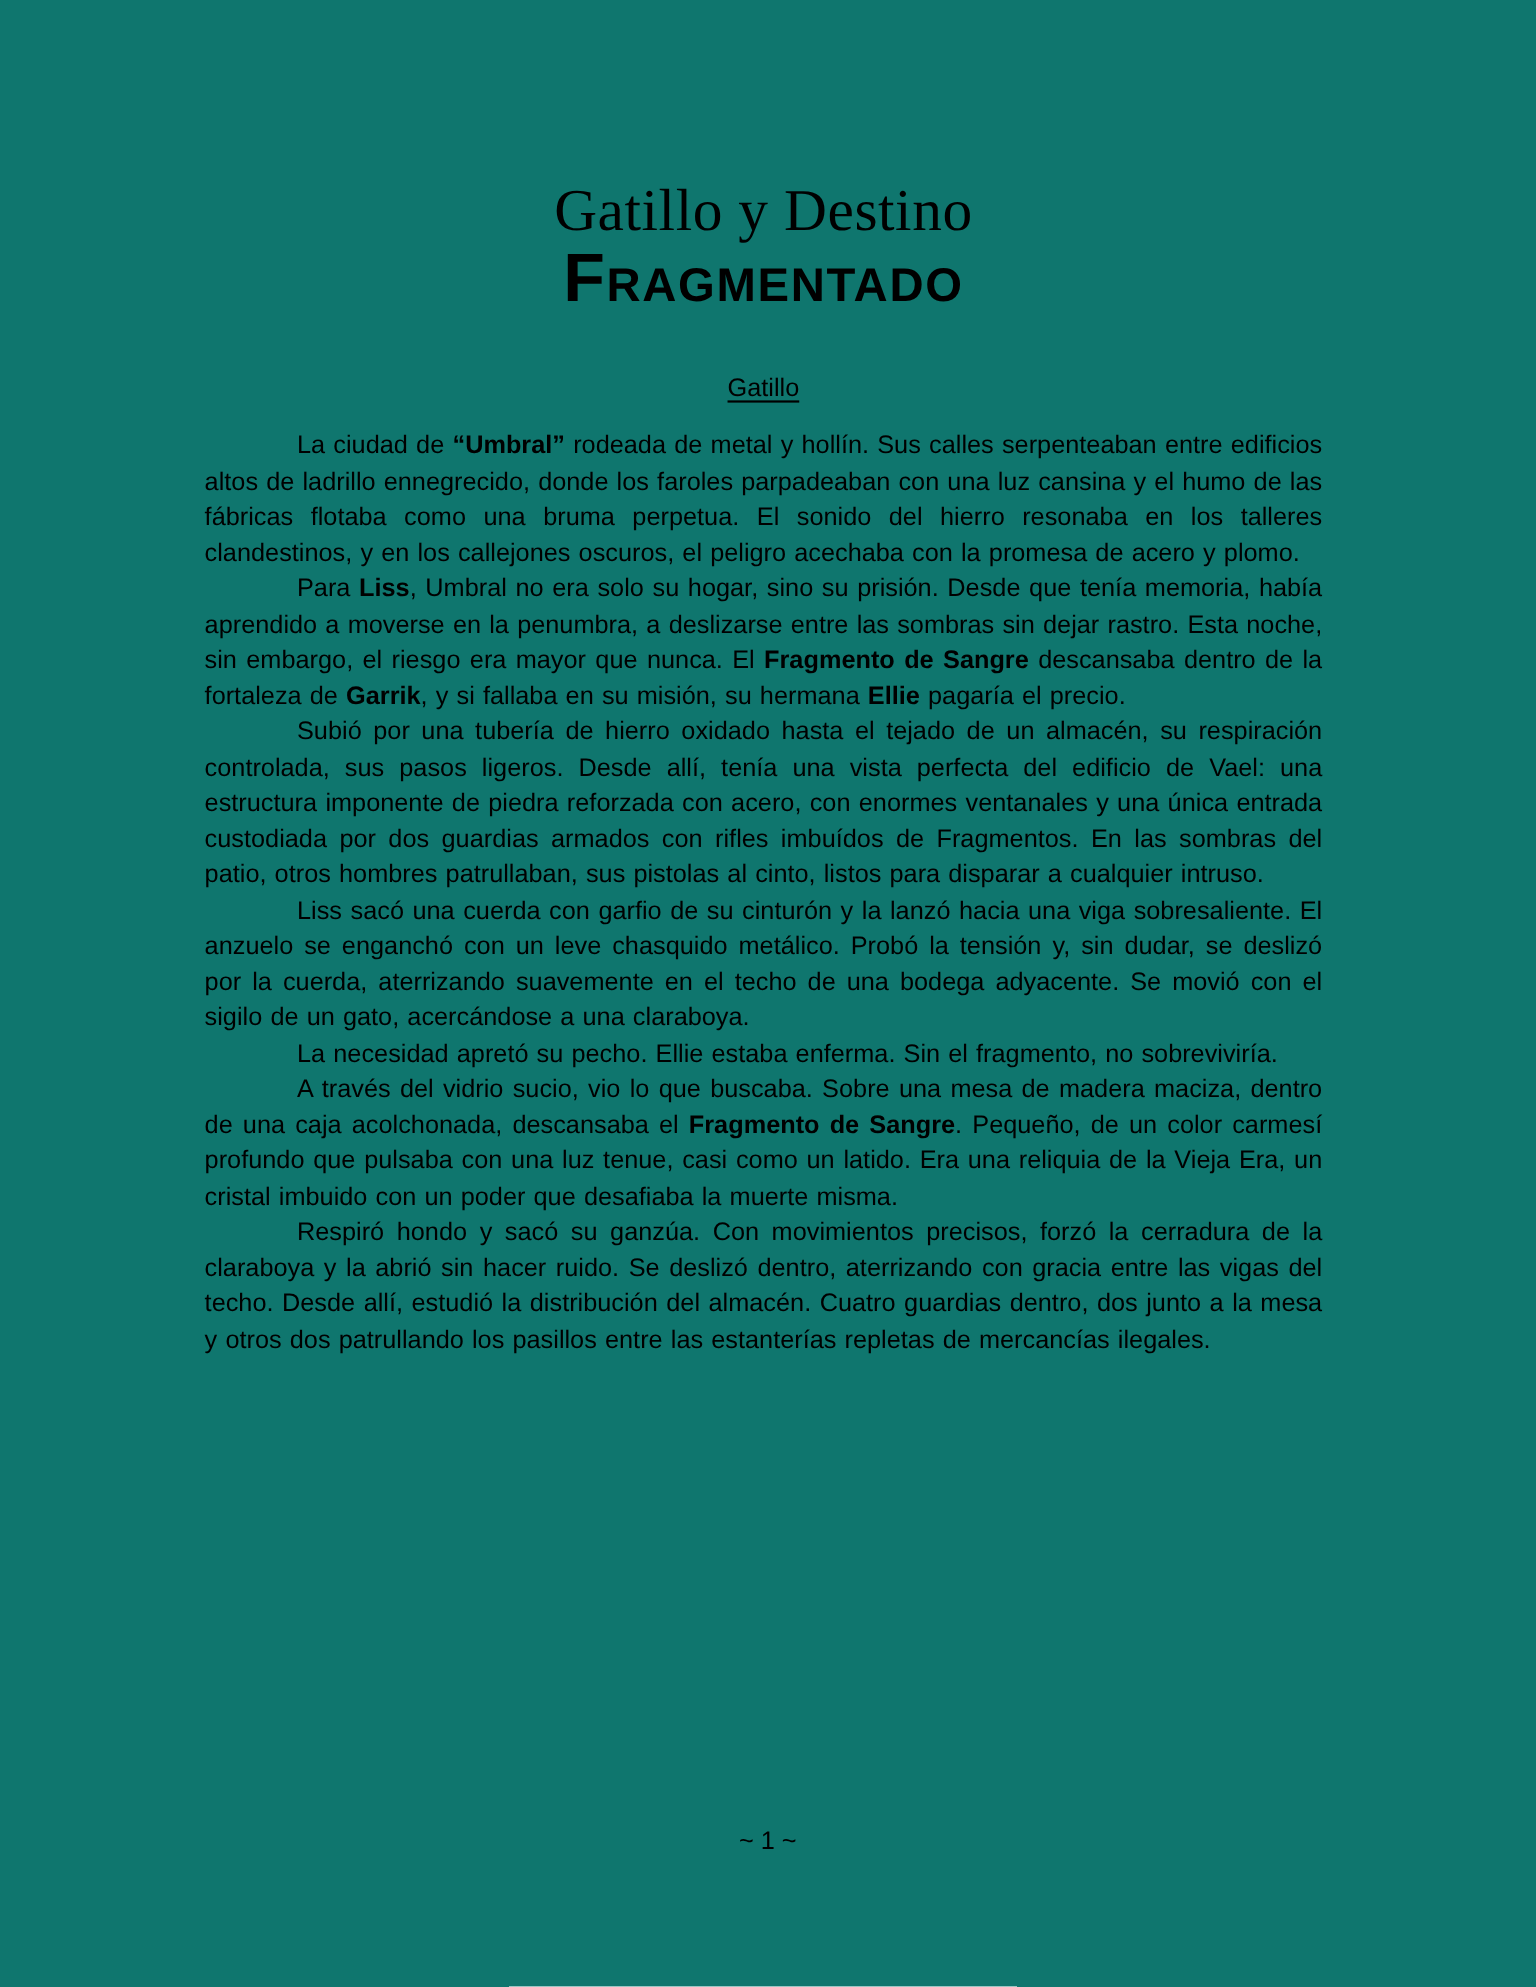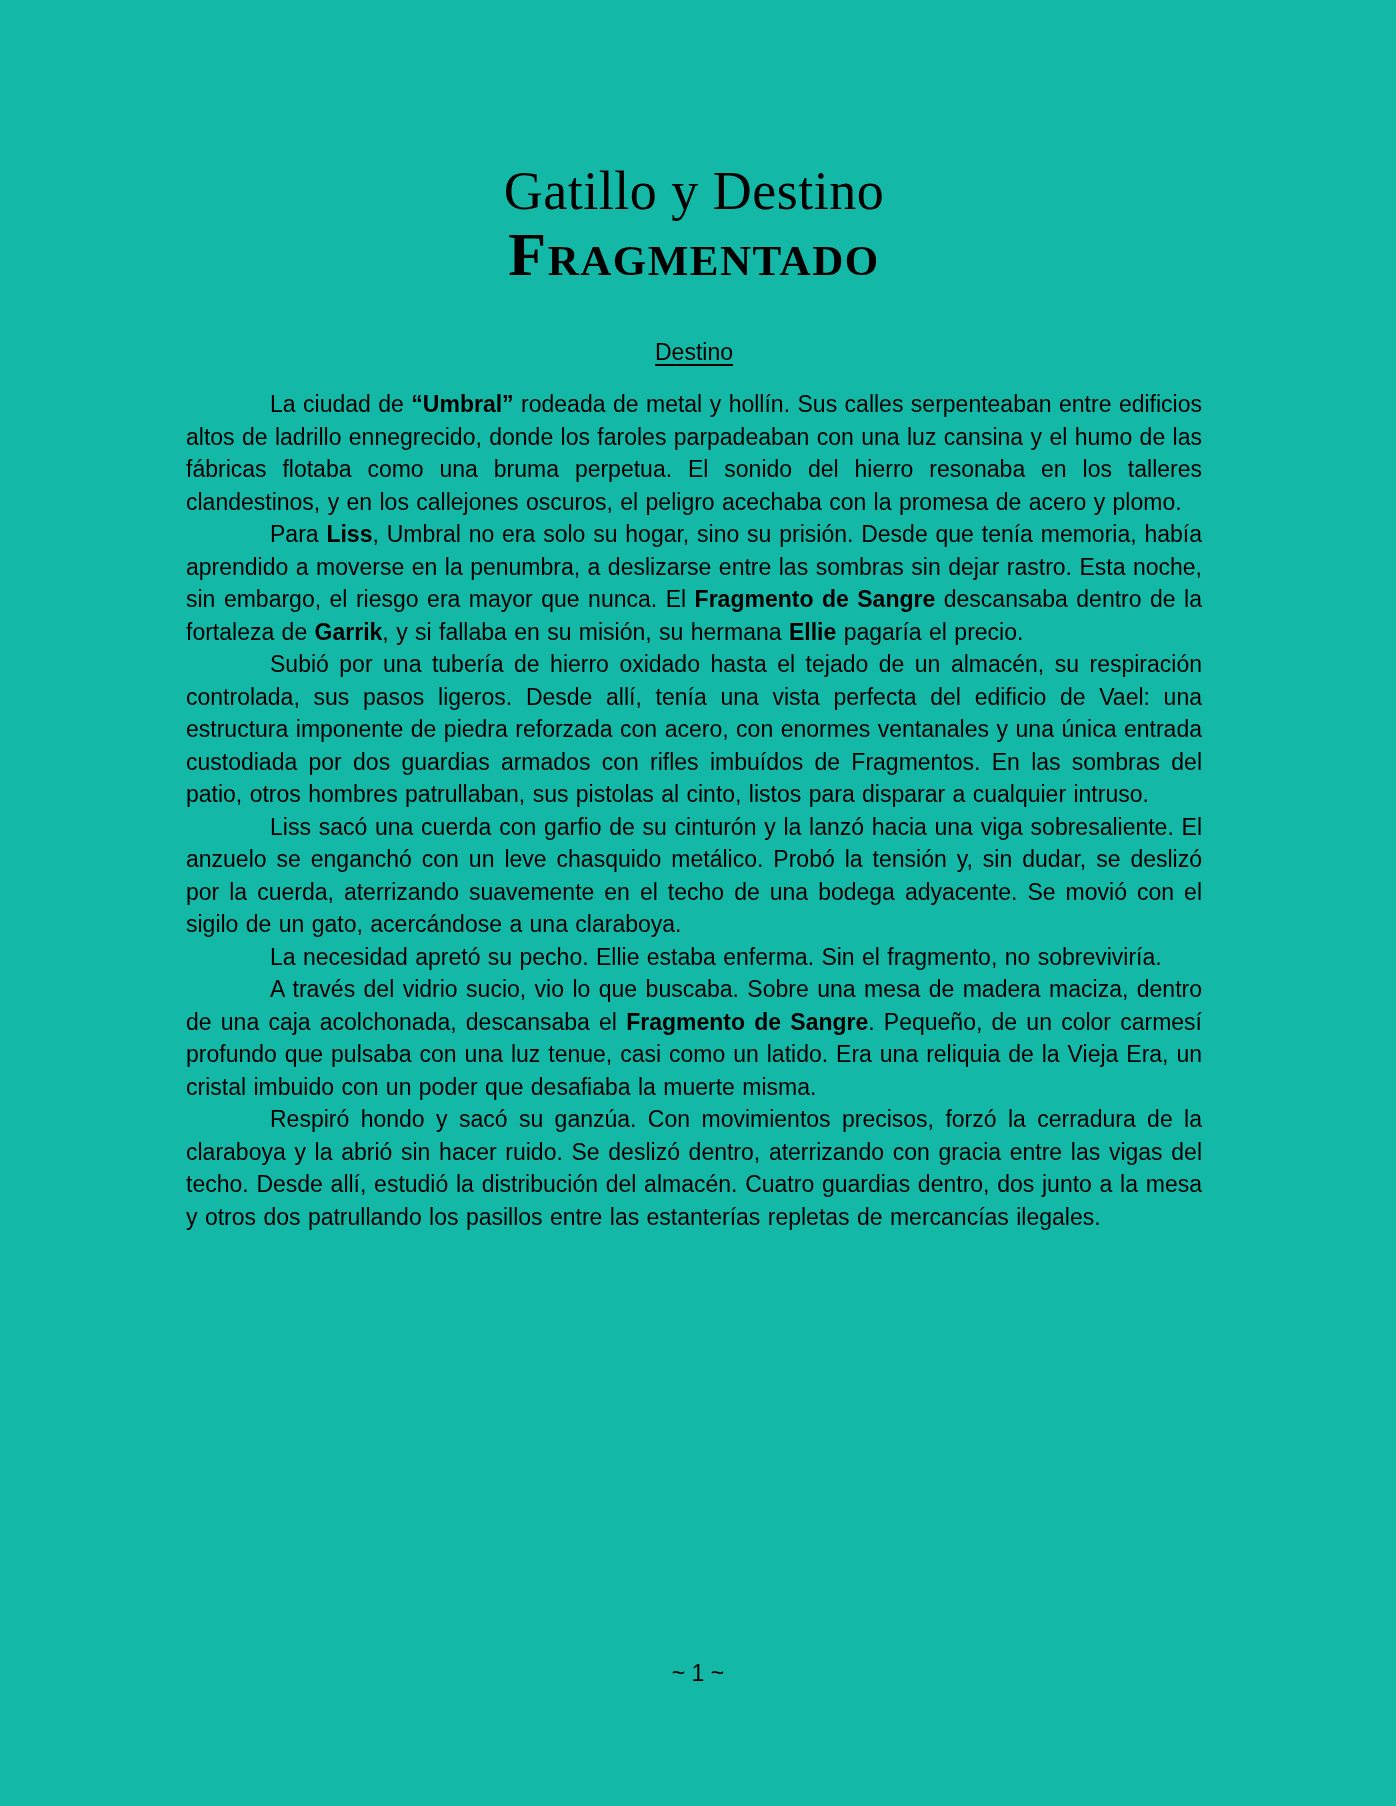--- a/index.html
+++ b/index.html
@@ -4,40 +4,40 @@
 <style>
   html, body {
     margin: 0;
     padding: 0;
     background: #ffffff;
   }
   .page {
     position: relative;
     width: 1396px;
     height: 1806px;
-    background: #14b8a6;
+    background: #0f766e;
     box-sizing: border-box;
     padding: 160px 194px 0 186px;
     overflow: hidden;
     color: #000000;
   }
   .doc-title {
     margin: 0;
     text-align: center;
     font-family: "Liberation Serif", "DejaVu Serif", serif;
     font-weight: 400;
     font-size: 54px;
     line-height: 62px;
     letter-spacing: 0.5px;
     color: #000000;
   }
   .doc-subtitle {
     margin: 0;
     text-align: center;
-    font-family: Liberation Serif, serif;
+    font-family: Liberation Sans, sans-serif;
     font-weight: 700;
     font-variant: small-caps;
     font-size: 62px;
     line-height: 64px;
     letter-spacing: 1.5px;
     color: #000000;
   }
   .doc-author {
     margin-top: 52px;
     text-align: center;
@@ -77,21 +77,21 @@
     line-height: 30px;
     color: #000000;
   }
 </style>
 </head>
 <body>
 
 <div class="page">
   <h1 class="doc-title">Gatillo y Destino</h1>
   <h2 class="doc-subtitle">Fragmentado</h2>
-  <div class="doc-author">Destino</div>
+  <div class="doc-author">Gatillo</div>
   <div class="story-body" id="story-body">
       <p><span>La ciudad de </span><b>“Umbral”</b><span> rodeada de metal y hollín. Sus calles serpenteaban entre edificios altos de ladrillo ennegrecido, donde los faroles parpadeaban con una luz cansina y el humo de las fábricas flotaba como una bruma perpetua. El sonido del hierro resonaba en los talleres clandestinos, y en los callejones oscuros, el peligro acechaba con la promesa de acero y plomo.</span></p>
       <p><span>Para </span><b>Liss</b><span>, Umbral no era solo su hogar, sino su prisión. Desde que tenía memoria, había aprendido a moverse en la penumbra, a deslizarse entre las sombras sin dejar rastro. Esta noche, sin embargo, el riesgo era mayor que nunca. El </span><b>Fragmento de Sangre</b><span> descansaba dentro de la fortaleza de </span><b>Garrik</b><span>, y si fallaba en su misión, su hermana </span><b>Ellie</b><span> pagaría el precio.</span></p>
       <p><span>Subió por una tubería de hierro oxidado hasta el tejado de un almacén, su respiración controlada, sus pasos ligeros. Desde allí, tenía una vista perfecta del edificio de Vael: una estructura imponente de piedra reforzada con acero, con enormes ventanales y una única entrada custodiada por dos guardias armados con rifles imbuídos de Fragmentos. En las sombras del patio, otros hombres patrullaban, sus pistolas al cinto, listos para disparar a cualquier intruso.</span></p>
       <p><span>Liss sacó una cuerda con garfio de su cinturón y la lanzó hacia una viga sobresaliente. El anzuelo se enganchó con un leve chasquido metálico. Probó la tensión y, sin dudar, se deslizó por la cuerda, aterrizando suavemente en el techo de una bodega adyacente. Se movió con el sigilo de un gato, acercándose a una claraboya.</span></p>
       <p><span>La necesidad apretó su pecho. Ellie estaba enferma. Sin el fragmento, no sobreviviría.</span></p>
       <p><span>A través del vidrio sucio, vio lo que buscaba. Sobre una mesa de madera maciza, dentro de una caja acolchonada, descansaba el </span><b>Fragmento de Sangre</b><span>. Pequeño, de un color carmesí profundo que pulsaba con una luz tenue, casi como un latido. Era una reliquia de la Vieja Era, un cristal imbuido con un poder que desafiaba la muerte misma.</span></p>
       <p><span>Respiró hondo y sacó su ganzúa. Con movimientos precisos, forzó la cerradura de la claraboya y la abrió sin hacer ruido. Se deslizó dentro, aterrizando con gracia entre las vigas del techo. Desde allí, estudió la distribución del almacén. Cuatro guardias dentro, dos junto a la mesa y otros dos patrullando los pasillos entre las estanterías repletas de mercancías ilegales.</span></p>
     </div>
   <div class="page-footer">~ 1 ~</div>

